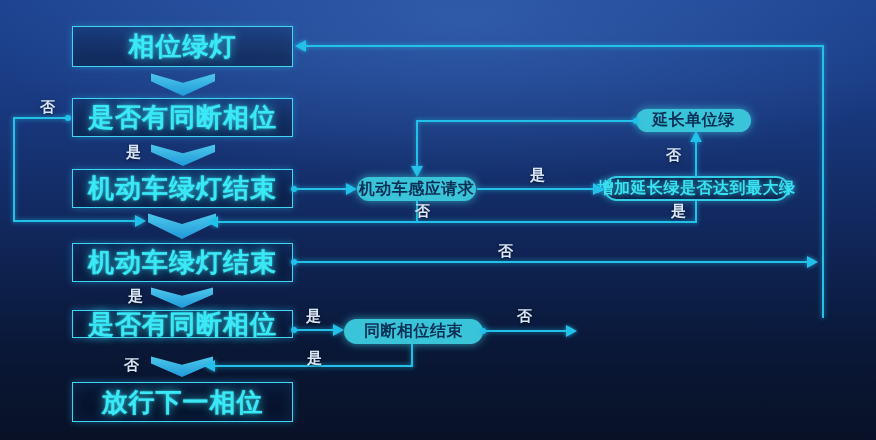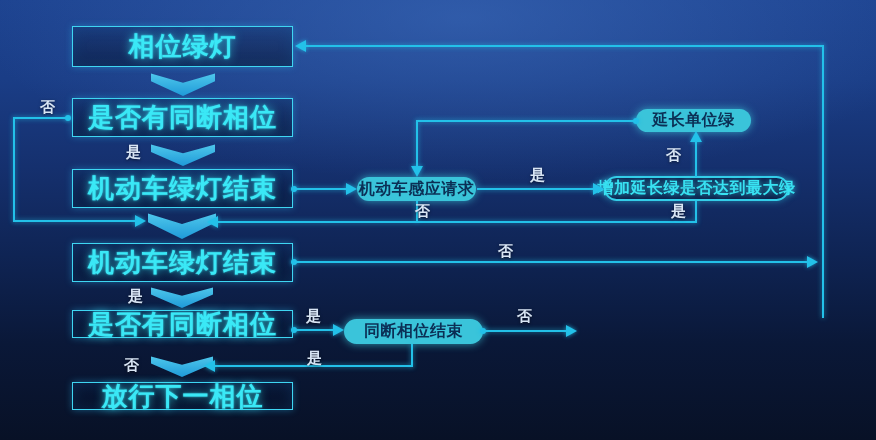--- a/index.html
+++ b/index.html
@@ -62,21 +62,21 @@
 </head>
 <body>
 
 <div class="stage">
 
   <div class="node" style="top:26px;height:41px;">相位绿灯</div>
   <div class="node" style="top:98px;height:39px;">是否有同断相位</div>
   <div class="node" style="top:169px;height:39px;">机动车绿灯结束</div>
   <div class="node" style="top:243px;height:39px;">机动车绿灯结束</div>
   <div class="node" style="top:310px;height:28px;">是否有同断相位</div>
-  <div class="node" style="top:382px;height:28px;">放行下一相位</div>
+  <div class="node" style="top:382px;height:40px;">放行下一相位</div>
 
   <div class="chev" style="left:151px;top:73px;width:64px;height:23px;"></div>
   <div class="chev" style="left:151px;top:144px;width:64px;height:22px;"></div>
   <div class="chev" style="left:148px;top:213px;width:68px;height:26px;"></div>
   <div class="chev" style="left:151px;top:287px;width:62px;height:21px;"></div>
   <div class="chev" style="left:151px;top:356px;width:62px;height:21px;"></div>
 
   <div class="pill filled" style="left:357px;top:177px;width:119px;height:24px;border-radius:12px;">机动车感应请求</div>
   <div class="pill filled" style="left:636px;top:109px;width:115px;height:23px;">延长单位绿</div>
   <div class="pill outlined" style="left:604px;top:176px;width:185px;height:25px;">增加延长绿是否达到最大绿</div>

